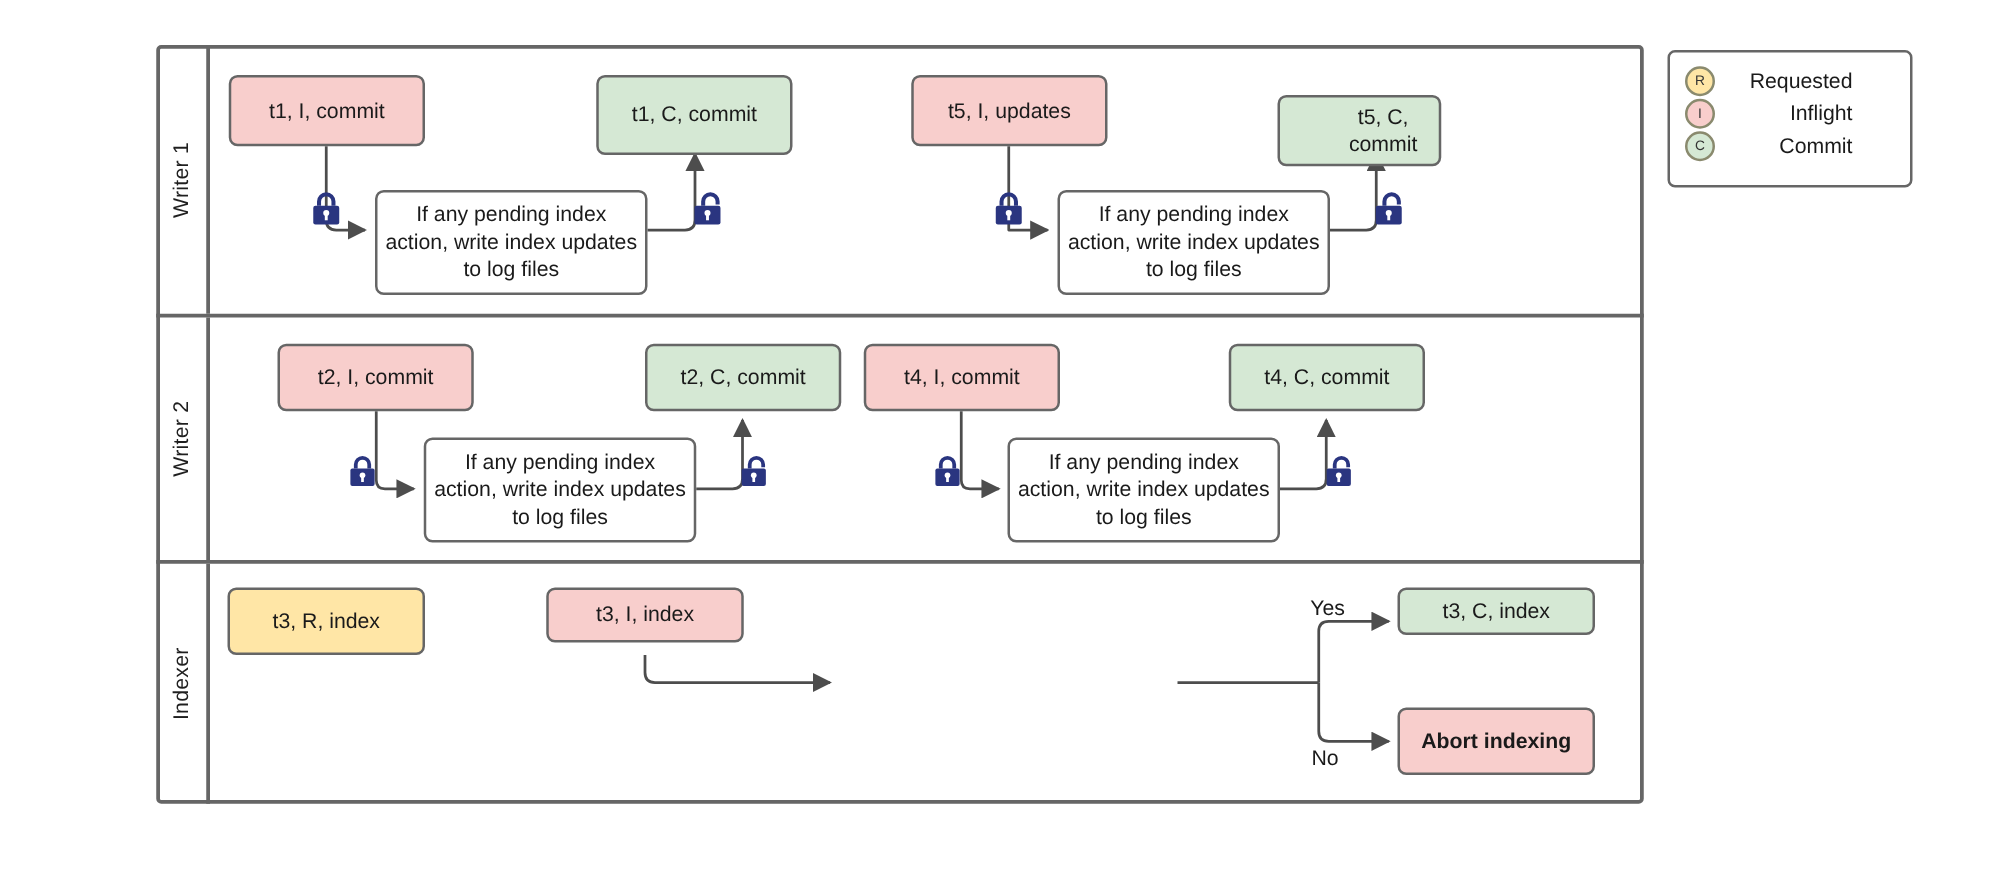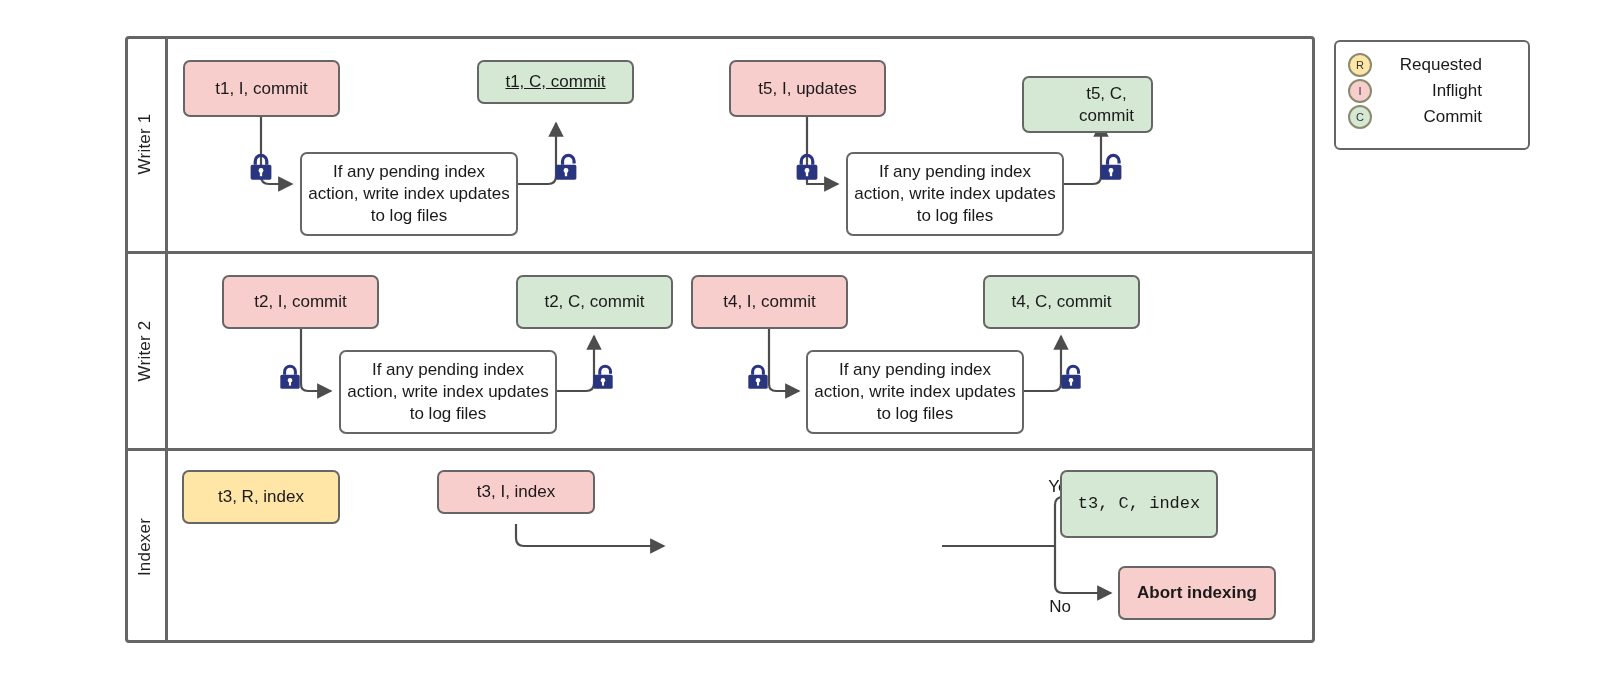--- a/index.html
+++ b/index.html
@@ -165,21 +165,21 @@
     <path class="edge" marker-end="url(#arrow)" d="M 516 524 L 516 538 Q 516 546 524 546 L 664 546"></path>
     <path class="edge" d="M 942 546 L 1055 546"></path>
     <path class="edge" marker-end="url(#arrow)" d="M 1055 546 L 1055 505 Q 1055 497 1063 497 L 1111 497"></path>
     <path class="edge" marker-end="url(#arrow)" d="M 1055 546 L 1055 585 Q 1055 593 1063 593 L 1111 593"></path>
 
     <text class="edge-label" x="1062" y="492" text-anchor="middle">Yes</text>
     <text class="edge-label" x="1060" y="612" text-anchor="middle">No</text>
   </svg>
 
   <div class="abs node inflight" style="left:183px; top:60px; width:157px; height:57px;">t1, I, commit</div>
-  <div class="abs node commit" style="left:477px; top:60px; width:157px; height:44px;text-decoration:underline;">t1, C, commit</div>
+  <div class="abs node commit" style="left:477px; top:60px; width:157px; height:64px;">t1, C, commit</div>
   <div class="abs node plain" style="left:300px; top:152px; width:218px; height:84px;">If any pending index action, write index updates to log files</div>
 
   <div class="abs node inflight" style="left:729px; top:60px; width:157px; height:57px;">t5, I, updates</div>
   <div class="abs node commit" style="left:1022px; top:76px; width:131px; height:57px;padding-left:44px;">t5, C, commit</div>
   <div class="abs node plain" style="left:846px; top:152px; width:218px; height:84px;">If any pending index action, write index updates to log files</div>
 
   <div class="abs lock" style="left:247px; top:152px; width:28px; height:30px;">
     <svg viewBox="0 0 24 26" width="28" height="30">
       <path d="M7 11 V8 a5 5 0 0 1 10 0 v3" fill="none" stroke="#2a3580" stroke-width="2.8"></path>
       <rect x="3" y="11" width="18" height="13" rx="1.5" fill="#2a3580"></rect>
@@ -250,21 +250,21 @@
       <rect x="3" y="11" width="18" height="13" rx="1.5" fill="#2a3580"></rect>
       <circle cx="12" cy="16" r="2.1" fill="#ffffff"></circle>
       <rect x="11" y="16" width="2" height="5" fill="#ffffff"></rect>
     </svg>
   </div>
 
   <div class="abs node request" style="left:182px; top:470px; width:158px; height:54px;">t3, R, index</div>
   <div class="abs node inflight" style="left:437px; top:470px; width:158px; height:44px;">t3, I, index</div>
 
 
-  <div class="abs node commit" style="left:1060px; top:470px; width:158px; height:68px;font-family:Liberation Mono, monospace;">t3, C, index</div>
+  <div class="abs node commit" style="left:1118px; top:470px; width:158px; height:38px;">t3, C, index</div>
   <div class="abs node inflight" style="left:1118px; top:566px; width:158px; height:54px;font-weight:bold;">Abort indexing</div>
 
   <div class="abs legend" style="left:1334px; top:40px; width:196px; height:110px;">
     <div class="legend-row">
       <span class="legend-badge" style="background:#ffe6a6;">R</span>
       <span class="legend-label">Requested</span>
     </div>
     <div class="legend-row">
       <span class="legend-badge" style="background:#f8cecc;">I</span>
       <span class="legend-label">Inflight</span>

